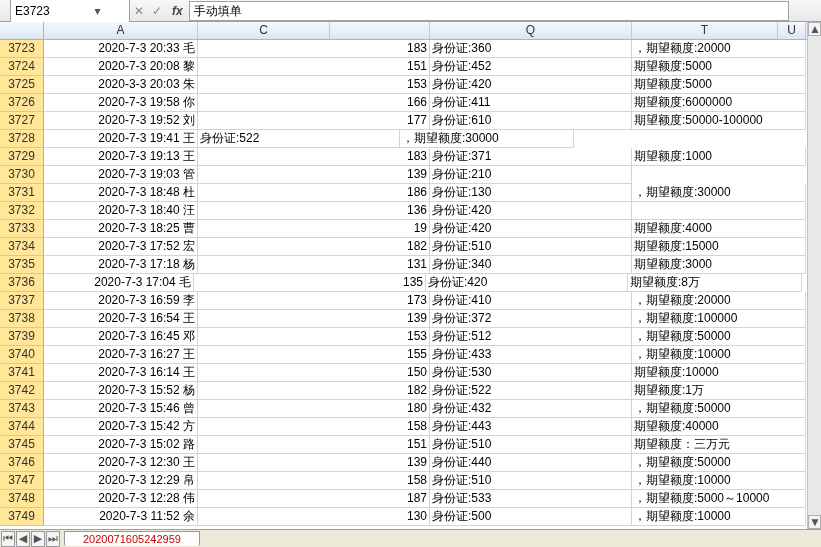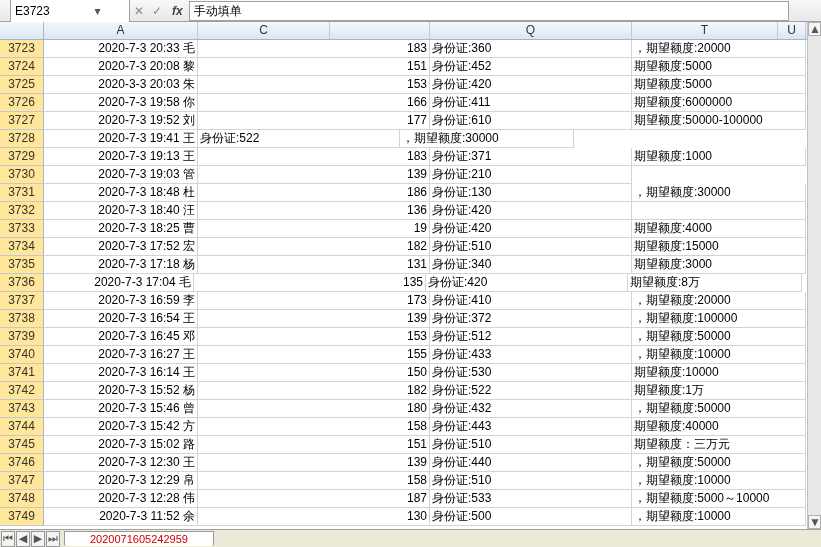--- a/index.html
+++ b/index.html
@@ -16,21 +16,21 @@
 .ch, .rh { border-right: 1px solid #c0cad5; text-align: center; line-height: 17px; color: #333; background: linear-gradient(#f4f8fd,#dce6f1); }
 .ch-corner { width: 44px; border-right: 1px solid #9eb6ce; }
 .rh { width: 44px; border-right: 1px solid #9eb6ce; border-bottom: 1px solid #c0cad5; background: linear-gradient(to right,#f4f8fd,#dce6f1); }
 .rh.dirty { background: #ffe699; }
 .rows { }
 .row { display: flex; height: 18px; }
 .cell { border-right: 1px solid #d4d4d4; border-bottom: 1px solid #d4d4d4; padding: 0 2px; line-height: 17px; white-space: nowrap; overflow: hidden; color: #000; }
 .rtl { text-align: right; }
 .sheet-tabs { position: absolute; bottom: 0; left: 0; right: 0; height: 18px; background: #ece9d8; display: flex; align-items: center; border-top: 1px solid #a0a0a0; font-size: 11px; }
 .nav-btn { width: 14px; height: 16px; border: 1px solid #999; background: #f4f4f4; text-align: center; line-height: 13px; margin-left: 1px; color: #555; }
-.tab { padding: 1px 25px; background: #fff; border: 1px solid #999; border-bottom: none; color: #c00; margin-left: 4px; border-radius: 0 0 2px 2px; }
+.tab { padding: 1px 18px; background: #fff; border: 1px solid #999; border-bottom: none; color: #c00; margin-left: 4px; border-radius: 0 0 2px 2px; }
 .vscroll { position: absolute; right: 0; top: 22px; bottom: 18px; width: 14px; background: #e8e8e8; border-left: 1px solid #c0c0c0; }
 .vscroll .arrow { height: 14px; text-align: center; line-height: 13px; background: #f4f4f4; border: 1px solid #b0b0b0; color: #555; }
 </style>
 </head>
 <body>
 
 <div class="namebox-bar">
   <div class="namebox">
     <span>E3723</span>
     <span class="nb-drop">▾</span>

